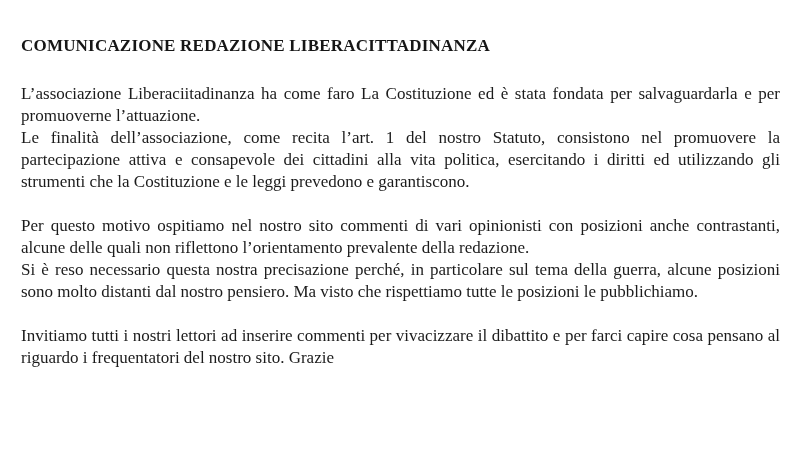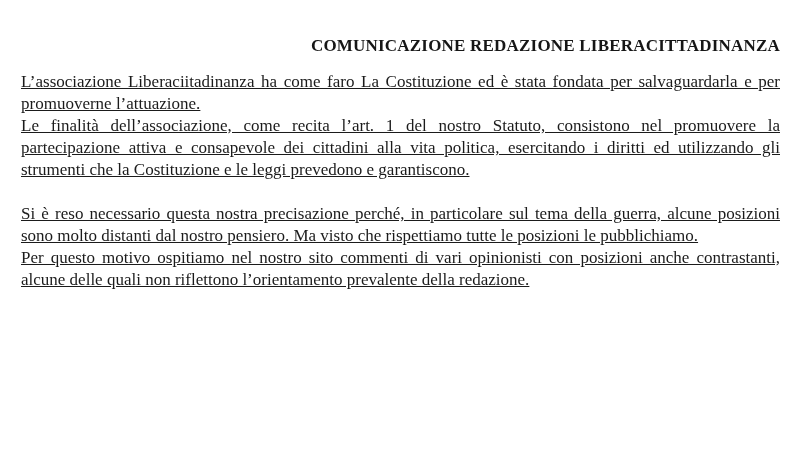--- a/index.html
+++ b/index.html
@@ -15,53 +15,53 @@
     color: #1b1b1b;
   }
   .page {
     box-sizing: border-box;
     width: 800px;
     height: 466px;
     padding: 36px 20px 0 21px;
     background: #ffffff;
   }
   .doc-title {
-    margin: 0 0 15px 0;
+    margin: 0 0 27px 0;
     font-size: 17px;
     font-weight: bold;
-    text-align: right;
+    text-align: left;
     letter-spacing: 0.2px;
     color: #161616;
   }
   .para {
     margin: 0;
     font-size: 17px;
     line-height: 22px;
     text-align: justify;
     color: #1b1b1b;
-    text-decoration: underline;
   }
   .para-gap {
     height: 22px;
   }
 </style>
 </head>
 <body>
 
 <div class="page">
 
   <h1 class="doc-title">COMUNICAZIONE REDAZIONE LIBERACITTADINANZA</h1>
 
   <p class="para">L’associazione Liberaciitadinanza ha come faro La Costituzione ed è stata fondata per salvaguardarla e per promuoverne l’attuazione.</p>
 
   <p class="para">Le finalità dell’associazione, come recita l’art. 1 del nostro Statuto, consistono nel promuovere la partecipazione attiva e consapevole dei cittadini alla vita politica, esercitando i diritti ed utilizzando gli strumenti che la Costituzione e le leggi prevedono e garantiscono.</p>
 
 
   <div class="para-gap"></div>
 
+  <p class="para">Per questo motivo ospitiamo nel nostro sito commenti di vari opinionisti con posizioni anche contrastanti, alcune delle quali  non riflettono l’orientamento prevalente della redazione.</p>
+
   <p class="para">Si è reso necessario questa nostra precisazione perché, in particolare sul tema della guerra, alcune posizioni sono  molto distanti dal nostro pensiero. Ma visto che rispettiamo tutte le posizioni le pubblichiamo.</p>
-
-  <p class="para">Per questo motivo ospitiamo nel nostro sito commenti di vari opinionisti con posizioni anche contrastanti, alcune delle quali  non riflettono l’orientamento prevalente della redazione.</p>
 
   <div class="para-gap"></div>
 
+  <p class="para">Invitiamo tutti i nostri lettori ad inserire commenti per vivacizzare il dibattito e per farci capire cosa pensano al riguardo i frequentatori del nostro sito. Grazie</p>
 
 </div>
 
 </body></html>

